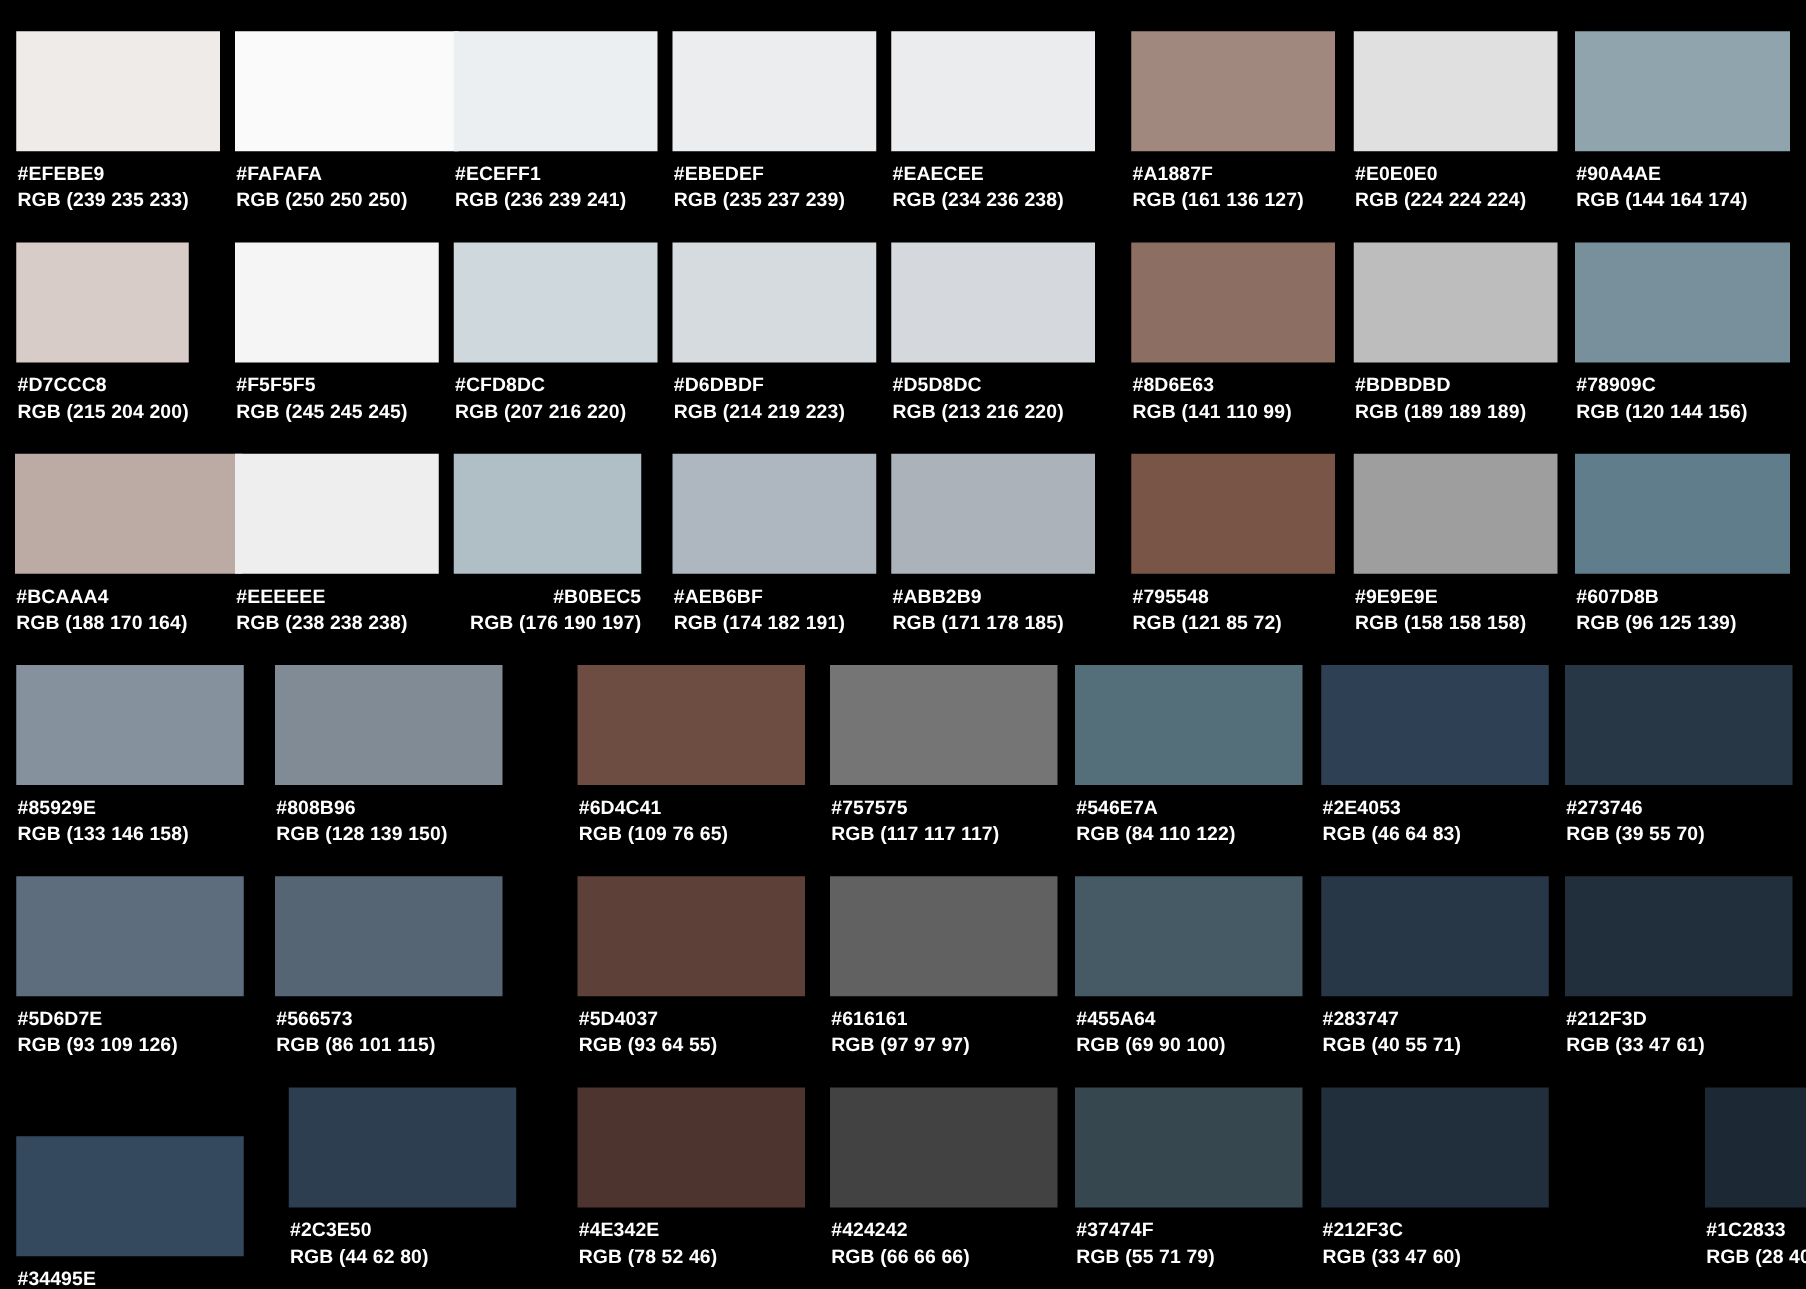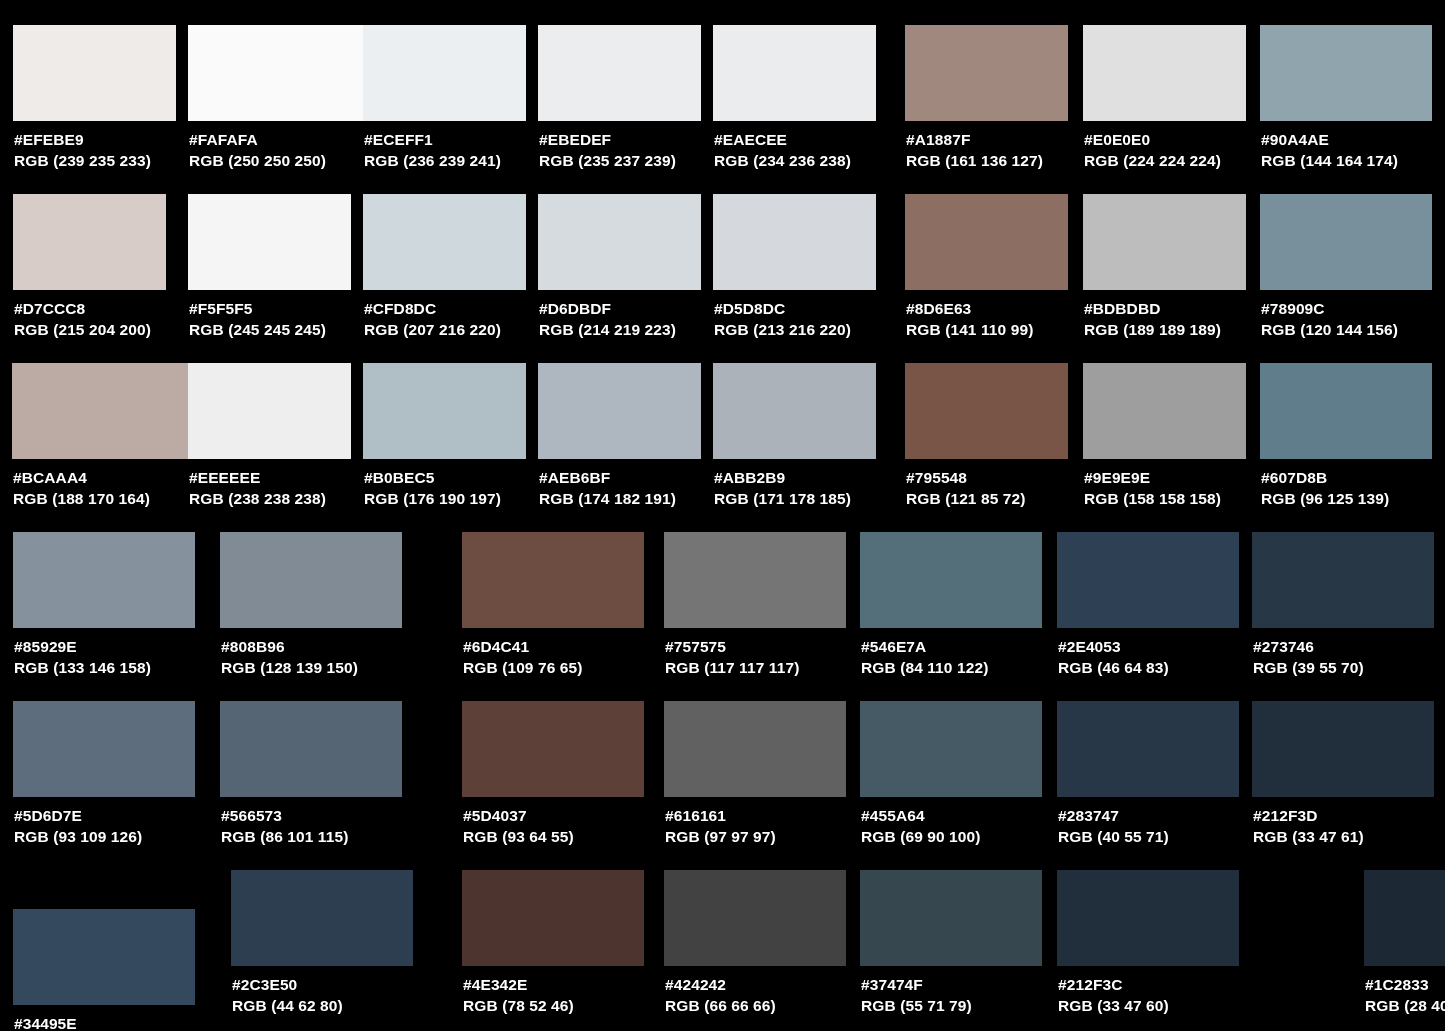--- a/index.html
+++ b/index.html
@@ -113,21 +113,21 @@
       </div>
       <div class="swatch-cell" style="left: 1260px; width: 172px;">
         <div class="swatch-chip" style="background: rgb(144, 164, 174);"></div>
         <div class="swatch-labels">
           <span class="swatch-hex">#90A4AE</span>
           <span class="swatch-rgb">RGB (144 164 174)</span>
         </div>
       </div>
     </div>
     <div class="palette-row" style="top: 194px;">
-      <div class="swatch-cell" style="left: 13px; width: 153px;">
+      <div class="swatch-cell" style="left: 13px; width: 138px;">
         <div class="swatch-chip" style="background: rgb(215, 204, 200);"></div>
         <div class="swatch-labels">
           <span class="swatch-hex">#D7CCC8</span>
           <span class="swatch-rgb">RGB (215 204 200)</span>
         </div>
       </div>
       <div class="swatch-cell" style="left: 188px; width: 163px;">
         <div class="swatch-chip" style="background: rgb(245, 245, 245);"></div>
         <div class="swatch-labels">
           <span class="swatch-hex">#F5F5F5</span>
@@ -185,21 +185,21 @@
           <span class="swatch-rgb">RGB (188 170 164)</span>
         </div>
       </div>
       <div class="swatch-cell" style="left: 188px; width: 163px;">
         <div class="swatch-chip" style="background: rgb(238, 238, 238);"></div>
         <div class="swatch-labels">
           <span class="swatch-hex">#EEEEEE</span>
           <span class="swatch-rgb">RGB (238 238 238)</span>
         </div>
       </div>
-      <div class="swatch-cell" style="left: 363px; width: 163px;">
+      <div class="swatch-cell" style="left: 363px; width: 150px; text-align: right;">
         <div class="swatch-chip" style="background: rgb(176, 190, 197);"></div>
         <div class="swatch-labels">
           <span class="swatch-hex">#B0BEC5</span>
           <span class="swatch-rgb">RGB (176 190 197)</span>
         </div>
       </div>
       <div class="swatch-cell" style="left: 538px; width: 163px;">
         <div class="swatch-chip" style="background: rgb(174, 182, 191);"></div>
         <div class="swatch-labels">
           <span class="swatch-hex">#AEB6BF</span>

